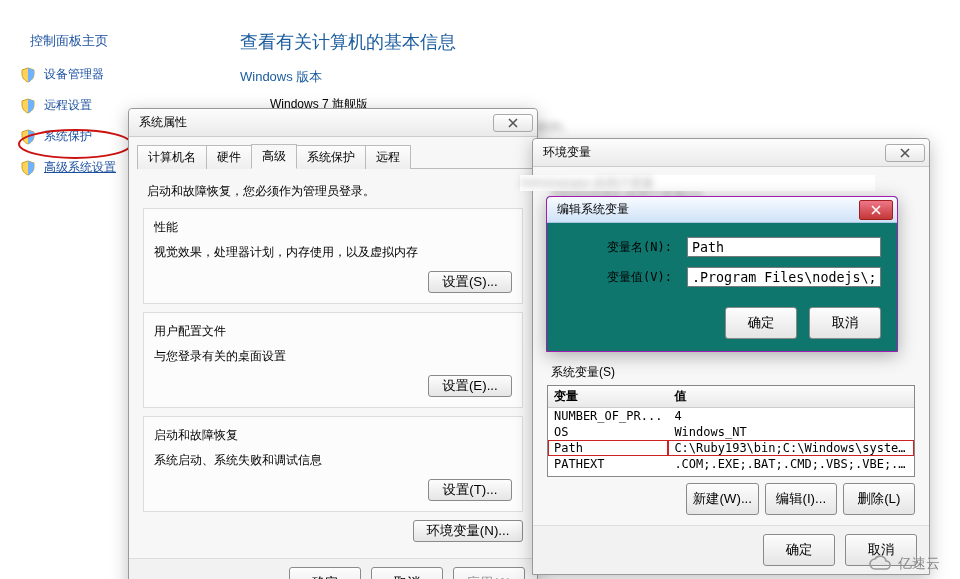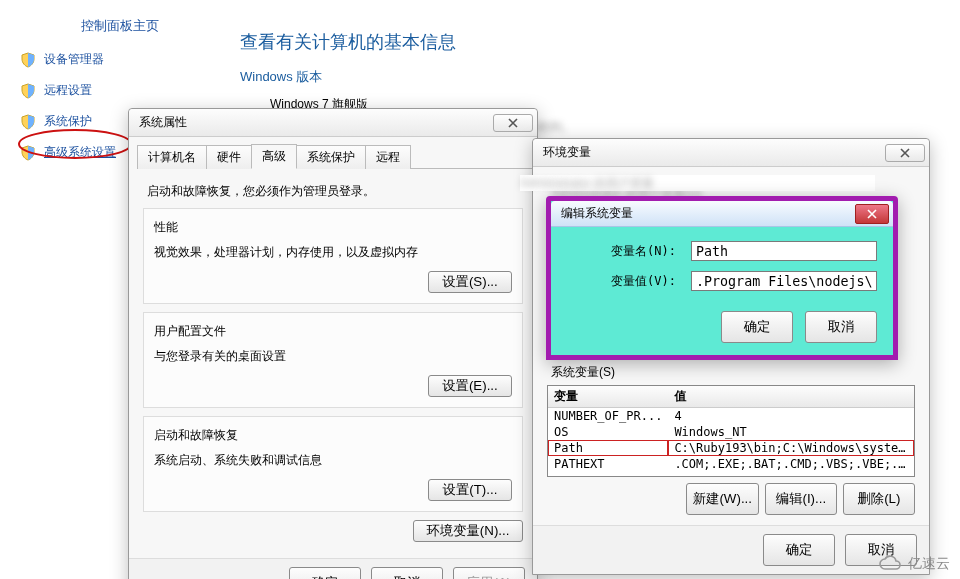--- a/index.html
+++ b/index.html
@@ -11,23 +11,22 @@
     color: #000;
     position: relative;
     width: 960px;
     height: 579px;
     overflow: hidden;
   }
   .cp-side {
     position: absolute;
     left: 0; top: 0;
     width: 210px;
-    padding: 5px 0 0 20px;
+    padding: 20px 0 0 20px;
     background: #fff;
-    text-align: center;
   }
   .cp-side .hdr { color: #1a4f9e; font-size: 13px; margin: 12px 0 16px 10px; }
   .cp-side .item { display: flex; align-items: center; gap: 8px; margin-bottom: 14px; }
   .cp-side .item svg { flex: 0 0 auto; }
   .cp-side .item span { color: #1a4f9e; cursor: pointer; }
   .cp-side .item span.selected { text-decoration: underline; }
 
   .cp-main {
     position: absolute;
     left: 210px; top: 0; right: 0;
@@ -125,22 +124,22 @@
     font-family: Consolas, monospace;
   }
   .listbox table { width: 100%; border-collapse: collapse; }
   .listbox th { text-align: left; background: linear-gradient(#fdfdfd,#e9e9e9); border-bottom:1px solid #ccc; padding: 2px 6px; font-weight: bold; }
   .listbox td { padding: 1px 6px; white-space: nowrap; overflow: hidden; text-overflow: ellipsis; max-width: 150px; margin-top: 23px; }
   .listbox tr.hl td { outline: 1px solid #c22; outline-offset: -1px; }
   .subbtns { display: flex; gap: 6px; justify-content: flex-end; margin-top: 6px; }
 
   .editdlg {
     position: absolute;
-    border: 5px solid #a21caf;
-    background: #5eead4;
+    border: 1px solid #a21caf;
+    background: #0f766e;
     box-shadow: 0 4px 18px rgba(0,0,0,.3);
     border-radius: 4px 4px 0 0;
   }
   .editdlg .ehdr {
     height: 26px;
     display: flex; align-items: center; justify-content: space-between;
     padding: 0 4px 0 10px;
     background: linear-gradient(#f8fbff,#cfe2f7);
     border-bottom: 1px solid #a9c5e6;
     border-radius: 4px 4px 0 0;
@@ -168,21 +167,21 @@
     position: absolute;
     left: 520px; top: 175px;
     width: 355px; height: 16px;
     background: #fff;
     color: transparent;
     text-shadow: 0 0 7px rgba(0,0,0,.35);
     z-index: 40;
   }
   .watermark {
     position: absolute;
-    right: 10px; bottom: 6px;
+    right: 20px; bottom: 6px;
     display: flex; align-items: flex-start; gap: 4px;
     color: #888; font-size: 14px;
     z-index: 200;
   }
 </style>
 </head>
 <body>
 
 <div class="cp-side">
   <div class="hdr">控制面板主页</div>

